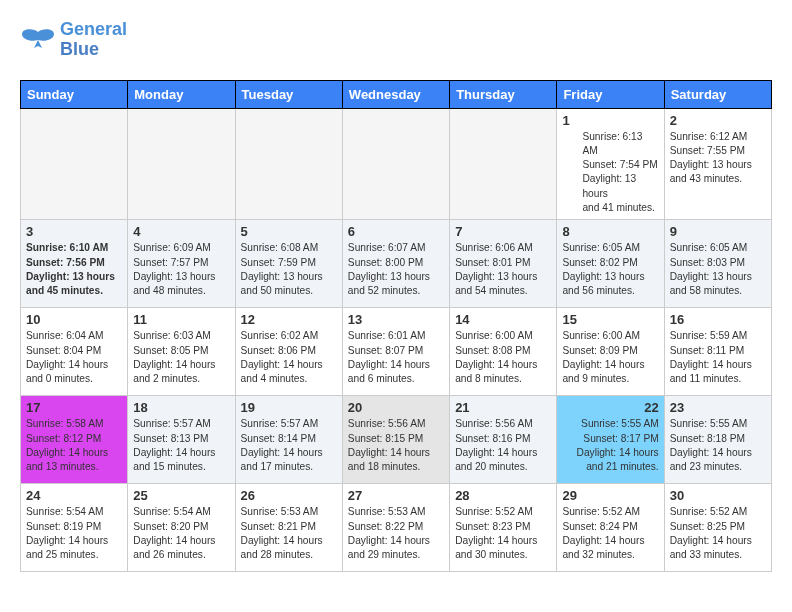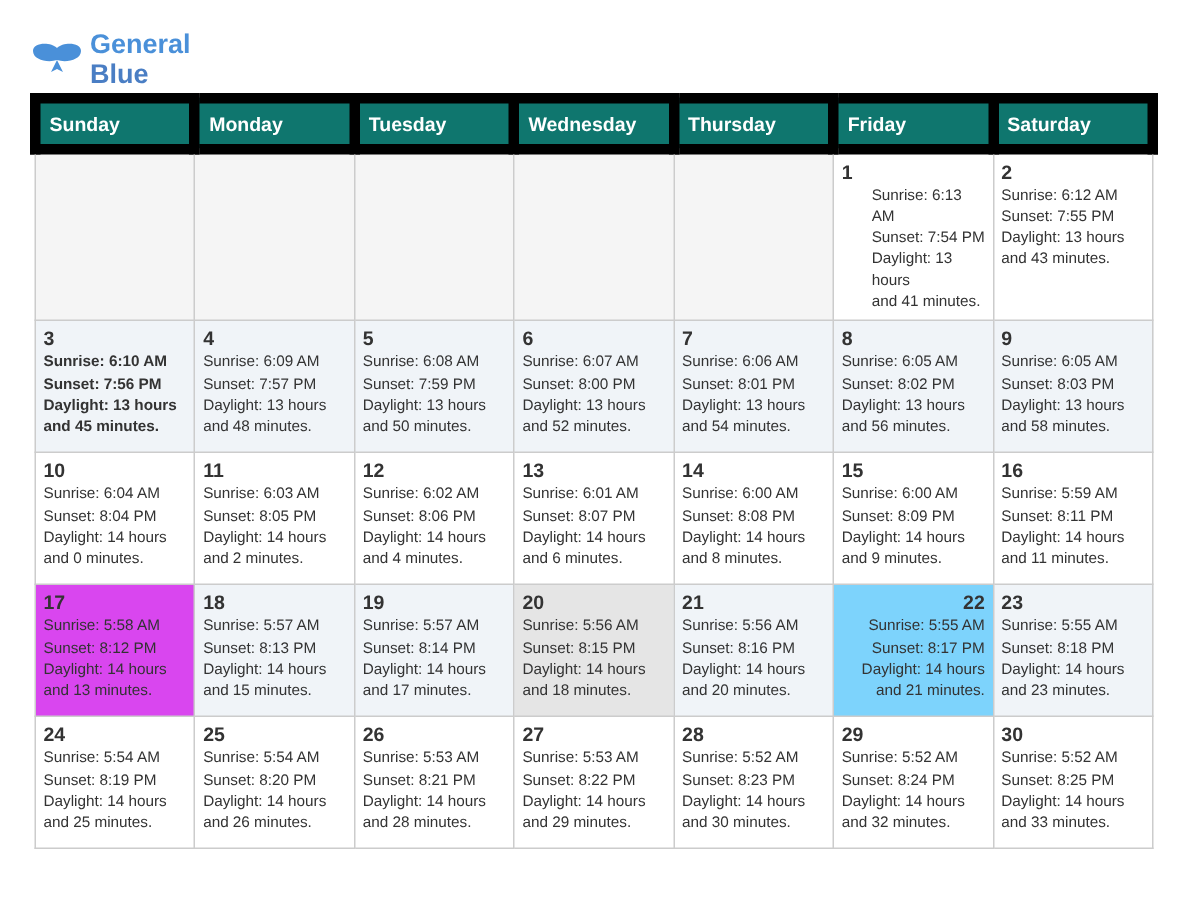--- a/index.html
+++ b/index.html
@@ -7,21 +7,21 @@
       font-family: Arial, sans-serif;
       background: #fff;
       width: 792px;
       min-height: 612px;
       padding: 20px;
     }
     .header-area {
       display: flex;
       justify-content: space-between;
       align-items: flex-start;
-      margin-bottom: 2px;
+      margin-bottom: 20px;
     }
     .logo {
       display: flex;
       align-items: center;
       gap: 4px;
     }
     .logo-text {
       font-size: 18px;
       font-weight: bold;
       color: #333;
@@ -45,27 +45,27 @@
     .location-title {
       font-size: 16px;
       color: #555;
     }
     .calendar {
       width: 100%;
       border-collapse: collapse;
       table-layout: fixed;
     }
     .calendar th {
-      background-color: #0f766e;
+      background-color: #3b82f6;
       color: #fff;
       text-align: left;
       padding: 6px 6px;
       font-size: 13px;
       font-weight: bold;
-      border: 7px solid #000000;
+      border: 1px solid #000000;
     }
     .calendar td {
       border: 1px solid #ccc;
       vertical-align: top;
       padding: 4px 5px;
       height: 88px;
       background: #fff;
       font-size: 10.5px;
       color: #333;
     }

